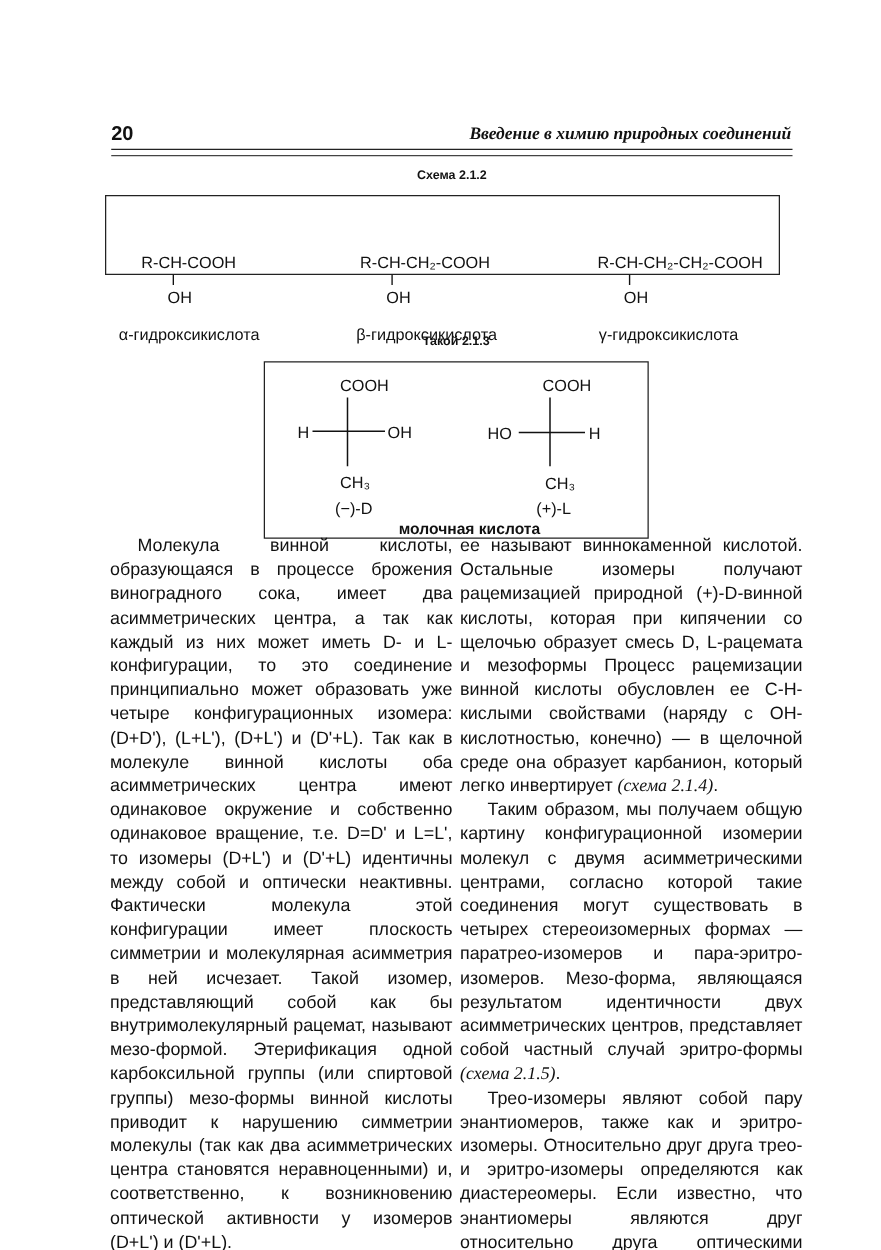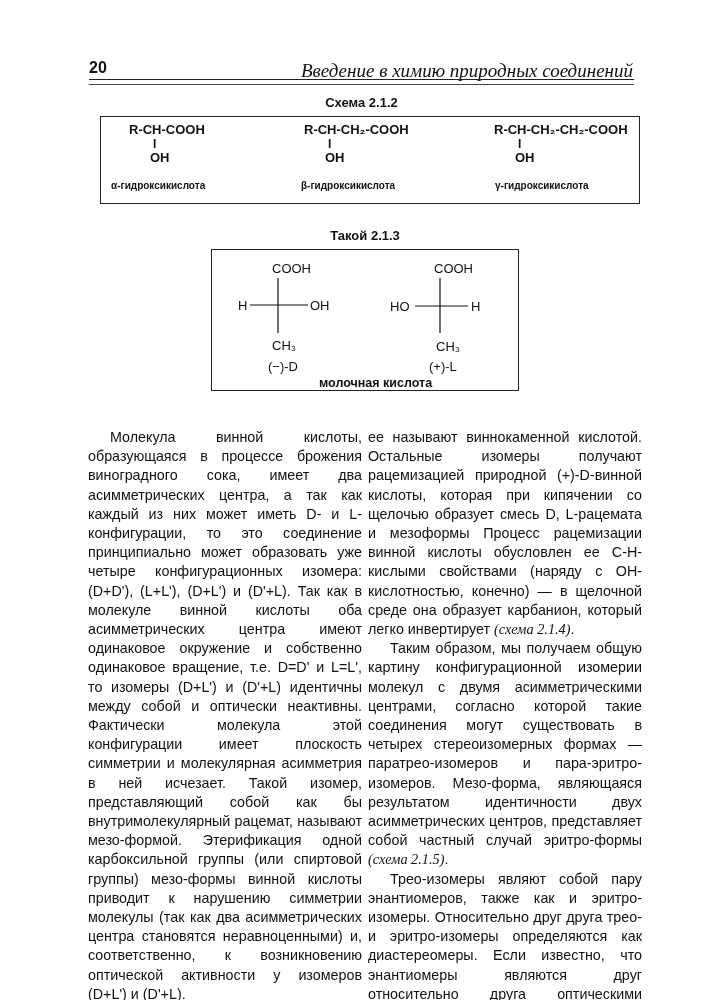--- a/index.html
+++ b/index.html
@@ -1,29 +1,29 @@
 <!DOCTYPE html>
 <html><head>
 <meta charset="utf-8">
 <style>
   html, body { margin: 0; padding: 0; background: #fff; }
   body { width: 705px; height: 1000px; position: relative; overflow: hidden; color: #111; font-family: "Liberation Sans", sans-serif; }
-  .abs { position: absolute; }
+  .abs { position: absolute; margin-top: 40px; }
   .page-num { left: 89px; top: 59px; font-size: 16px; font-weight: bold; }
-  .running-head { right: 72px; top: 60px; font-family: "Liberation Serif", serif; font-style: italic; font-weight: normal; font-size: 19px; }
+  .running-head { right: 72px; top: 60px; font-family: "Liberation Serif", serif; font-style: italic; font-weight: bold; font-size: 14px; }
   .rule1 { left: 89px; top: 79px; width: 545px; height: 0; border-top: 1.5px solid #222; }
   .rule2 { left: 89px; top: 84px; width: 545px; height: 0; border-top: 1px solid #444; }
-  .scheme-title { font-weight: bold; font-size: 13px; text-align: center; }
+  .scheme-title { font-weight: bold; font-size: 10px; text-align: center; }
   .st1 { left: 89px; width: 545px; top: 95px; }
   .st2 { left: 211px; width: 308px; top: 228px; }
-  .box1 { left: 100px; top: 116px; width: 540px; height: 88px; border: 1.3px solid #222; box-sizing: border-box; font-weight: bold; }
+  .box1 { left: 84px; top: 116px; width: 540px; height: 64px; border: 1.3px solid #222; box-sizing: border-box; }
   .box2 { left: 211px; top: 249px; width: 308px; height: 142px; border: 1.3px solid #222; box-sizing: border-box; padding-left: 16px; }
   .formula { font-size: 13px; line-height: 14px; white-space: pre; }
   .bond-v { font-size: 12px; }
-  .acid-name { font-size: 10px; }
+  .acid-name { font-size: 13px; }
   .fischer text { font-family: "Liberation Sans", sans-serif; font-size: 13px; fill: #111; }
   .col { position: absolute; top: 428px; width: 274px; font-size: 14.3px; line-height: 19.2px; text-align: justify; }
   .col p { margin: 0; text-indent: 0; }
   .col p.ind { text-indent: 22px; }
   .col-left { left: 88px; }
   .col-right { left: 368px; }
   .ref { font-family: "Liberation Serif", serif; font-style: italic; font-weight: normal; }
 </style>
 </head>
 <body>

